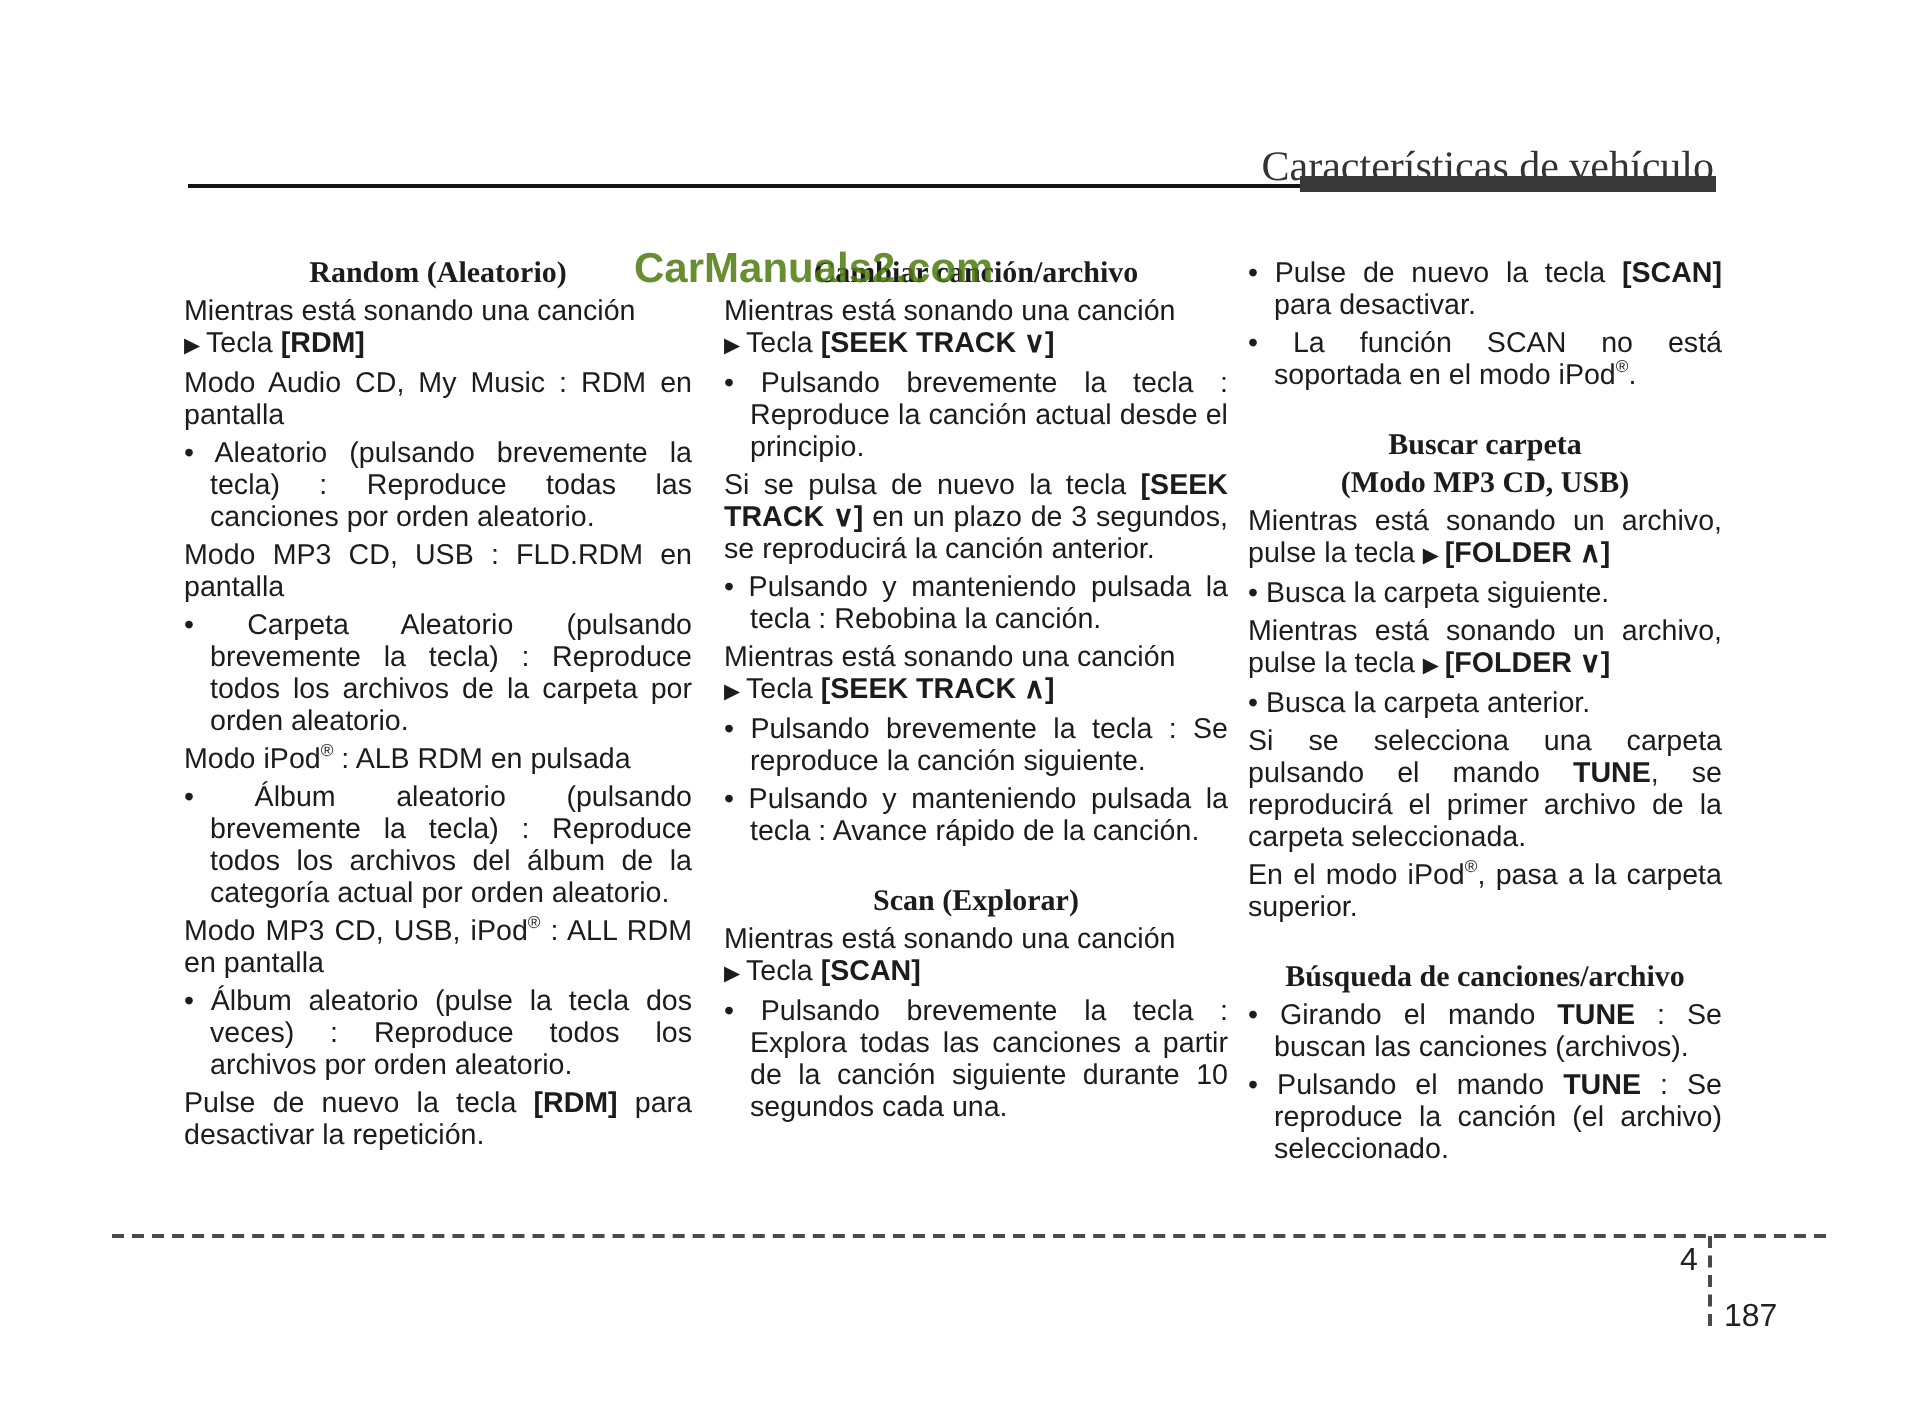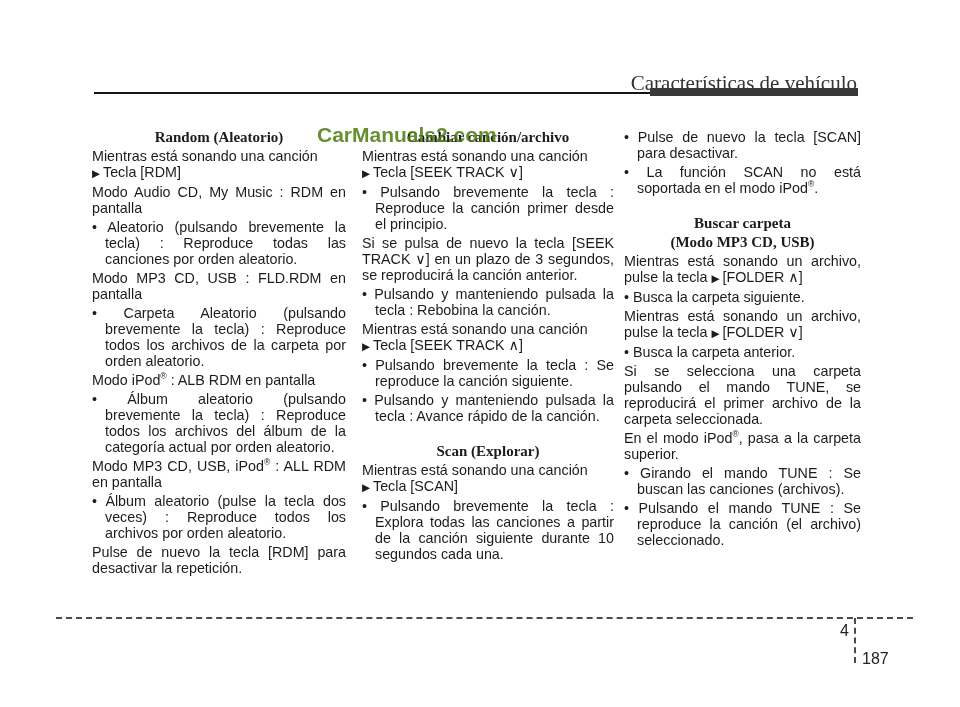--- a/index.html
+++ b/index.html
@@ -25,21 +25,21 @@
   .blk{margin:0 0 3px 0;}
   .p{text-align:justify;}
   .tight{margin-bottom:0;}
   .key{margin:0 0 3px 0;}
   .li{padding-left:13px;text-indent:-13px;text-align:justify;}
   .h,.h2{
     font-family:"Liberation Serif", serif;font-weight:bold;font-size:15px;
     line-height:17px;margin:0 0 2px 0;text-align:center;
   }
   .gap{margin-top:19px;}
-  .b{font-weight:normal;}
+  .b{font-weight:bold;}
   .sup{font-size:60%;vertical-align:super;line-height:0;}
   .tri{font-size:10.5px;}
 
   
   .footer-dash{position:absolute;left:56px;top:617px;width:857px;height:0;border-top:2px dashed #4a4a4a;}
   .footer-vdash{position:absolute;left:854px;top:618px;height:45px;width:0;border-left:2px dashed #4a4a4a;}
   .chapter-num{position:absolute;left:840px;top:622px;font-size:16px;color:#222;}
   .page-num{position:absolute;left:862px;top:622px;font-size:16px;color:#222;margin-top:28px;}
 
   
@@ -64,32 +64,32 @@
   <div class="wm-top">CarManuals2.com</div>
 
   <div class="col col-1">
     <div class="blk h"><span>Random (Aleatorio)</span></div>
     <div class="blk p tight"><span>Mientras está sonando una canción</span></div>
     <div class="blk key"><span class="tri">▶ </span><span>Tecla </span><span class="b">[RDM]</span></div>
     <div class="blk p"><span>Modo Audio CD, My Music : RDM en pantalla</span></div>
     <div class="blk li"><span>• </span><span>Aleatorio (pulsando brevemente la tecla) : Reproduce todas las canciones por orden aleatorio.</span></div>
     <div class="blk p"><span>Modo MP3 CD, USB : FLD.RDM en pantalla</span></div>
     <div class="blk li"><span>• </span><span>Carpeta Aleatorio (pulsando brevemente la tecla) : Reproduce todos los archivos de la carpeta por orden aleatorio.</span></div>
-    <div class="blk p"><span>Modo iPod</span><span class="sup">®</span><span> : ALB RDM en pantalla</span></div>
+    <div class="blk p"><span>Modo iPod</span><span class="sup">®</span><span> : ALB RDM en pulsada</span></div>
     <div class="blk li"><span>• </span><span>Álbum aleatorio (pulsando brevemente la tecla) : Reproduce todos los archivos del álbum de la categoría actual por orden aleatorio.</span></div>
     <div class="blk p"><span>Modo MP3 CD, USB, iPod</span><span class="sup">®</span><span> : ALL RDM en pantalla</span></div>
     <div class="blk li"><span>• </span><span>Álbum aleatorio (pulse la tecla dos veces) : Reproduce todos los archivos por orden aleatorio.</span></div>
     <div class="blk p"><span>Pulse de nuevo la tecla </span><span class="b">[RDM]</span><span> para desactivar la repetición.</span></div>
   </div>
 
   <div class="col col-2">
     <div class="blk h"><span>Cambiar canción/archivo</span></div>
     <div class="blk p tight"><span>Mientras está sonando una canción</span></div>
     <div class="blk key"><span class="tri">▶ </span><span>Tecla </span><span class="b">[SEEK TRACK ∨]</span></div>
-    <div class="blk li"><span>• </span><span>Pulsando brevemente la tecla : Reproduce la canción primer desde el principio.</span></div>
+    <div class="blk li"><span>• </span><span>Pulsando brevemente la tecla : Reproduce la canción actual desde el principio.</span></div>
     <div class="blk p"><span>Si se pulsa de nuevo la tecla </span><span class="b">[SEEK TRACK ∨]</span><span> en un plazo de 3 segundos, se reproducirá la canción anterior.</span></div>
     <div class="blk li"><span>• </span><span>Pulsando y manteniendo pulsada la tecla : Rebobina la canción.</span></div>
     <div class="blk p tight"><span>Mientras está sonando una canción</span></div>
     <div class="blk key"><span class="tri">▶ </span><span>Tecla </span><span class="b">[SEEK TRACK ∧]</span></div>
     <div class="blk li"><span>• </span><span>Pulsando brevemente la tecla : Se reproduce la canción siguiente.</span></div>
     <div class="blk li"><span>• </span><span>Pulsando y manteniendo pulsada la tecla : Avance rápido de la canción.</span></div>
     <div class="blk h gap"><span>Scan (Explorar)</span></div>
     <div class="blk p tight"><span>Mientras está sonando una canción</span></div>
     <div class="blk key"><span class="tri">▶ </span><span>Tecla </span><span class="b">[SCAN]</span></div>
     <div class="blk li"><span>• </span><span>Pulsando brevemente la tecla : Explora todas las canciones a partir de la canción siguiente durante 10 segundos cada una.</span></div>
@@ -99,20 +99,21 @@
     <div class="blk li"><span>• </span><span>Pulse de nuevo la tecla </span><span class="b">[SCAN]</span><span> para desactivar.</span></div>
     <div class="blk li"><span>• </span><span>La función SCAN no está soportada en el modo iPod</span><span class="sup">®</span><span>.</span></div>
     <div class="blk h gap"><span>Buscar carpeta</span></div>
     <div class="blk h2"><span>(Modo MP3 CD, USB)</span></div>
     <div class="blk p"><span>Mientras está sonando un archivo, pulse la tecla </span><span class="tri">▶ </span><span class="b">[FOLDER ∧]</span></div>
     <div class="blk li"><span>• </span><span>Busca la carpeta siguiente.</span></div>
     <div class="blk p"><span>Mientras está sonando un archivo, pulse la tecla </span><span class="tri">▶ </span><span class="b">[FOLDER ∨]</span></div>
     <div class="blk li"><span>• </span><span>Busca la carpeta anterior.</span></div>
     <div class="blk p"><span>Si se selecciona una carpeta pulsando el mando </span><span class="b">TUNE</span><span>, se reproducirá el primer archivo de la carpeta seleccionada.</span></div>
     <div class="blk p"><span>En el modo iPod</span><span class="sup">®</span><span>, pasa a la carpeta superior.</span></div>
+    <div class="blk h gap"><span>Búsqueda de canciones/archivo</span></div>
     <div class="blk li"><span>• </span><span>Girando el mando </span><span class="b">TUNE</span><span> : Se buscan las canciones (archivos).</span></div>
     <div class="blk li"><span>• </span><span>Pulsando el mando </span><span class="b">TUNE</span><span> : Se reproduce la canción (el archivo) seleccionado.</span></div>
   </div>
 
   <div class="footer-dash"></div>
   <div class="footer-vdash"></div>
   <div class="chapter-num">4</div>
   <div class="page-num">187</div>
 
   <div class="wm-bottom">carmanualsonline.info</div>

